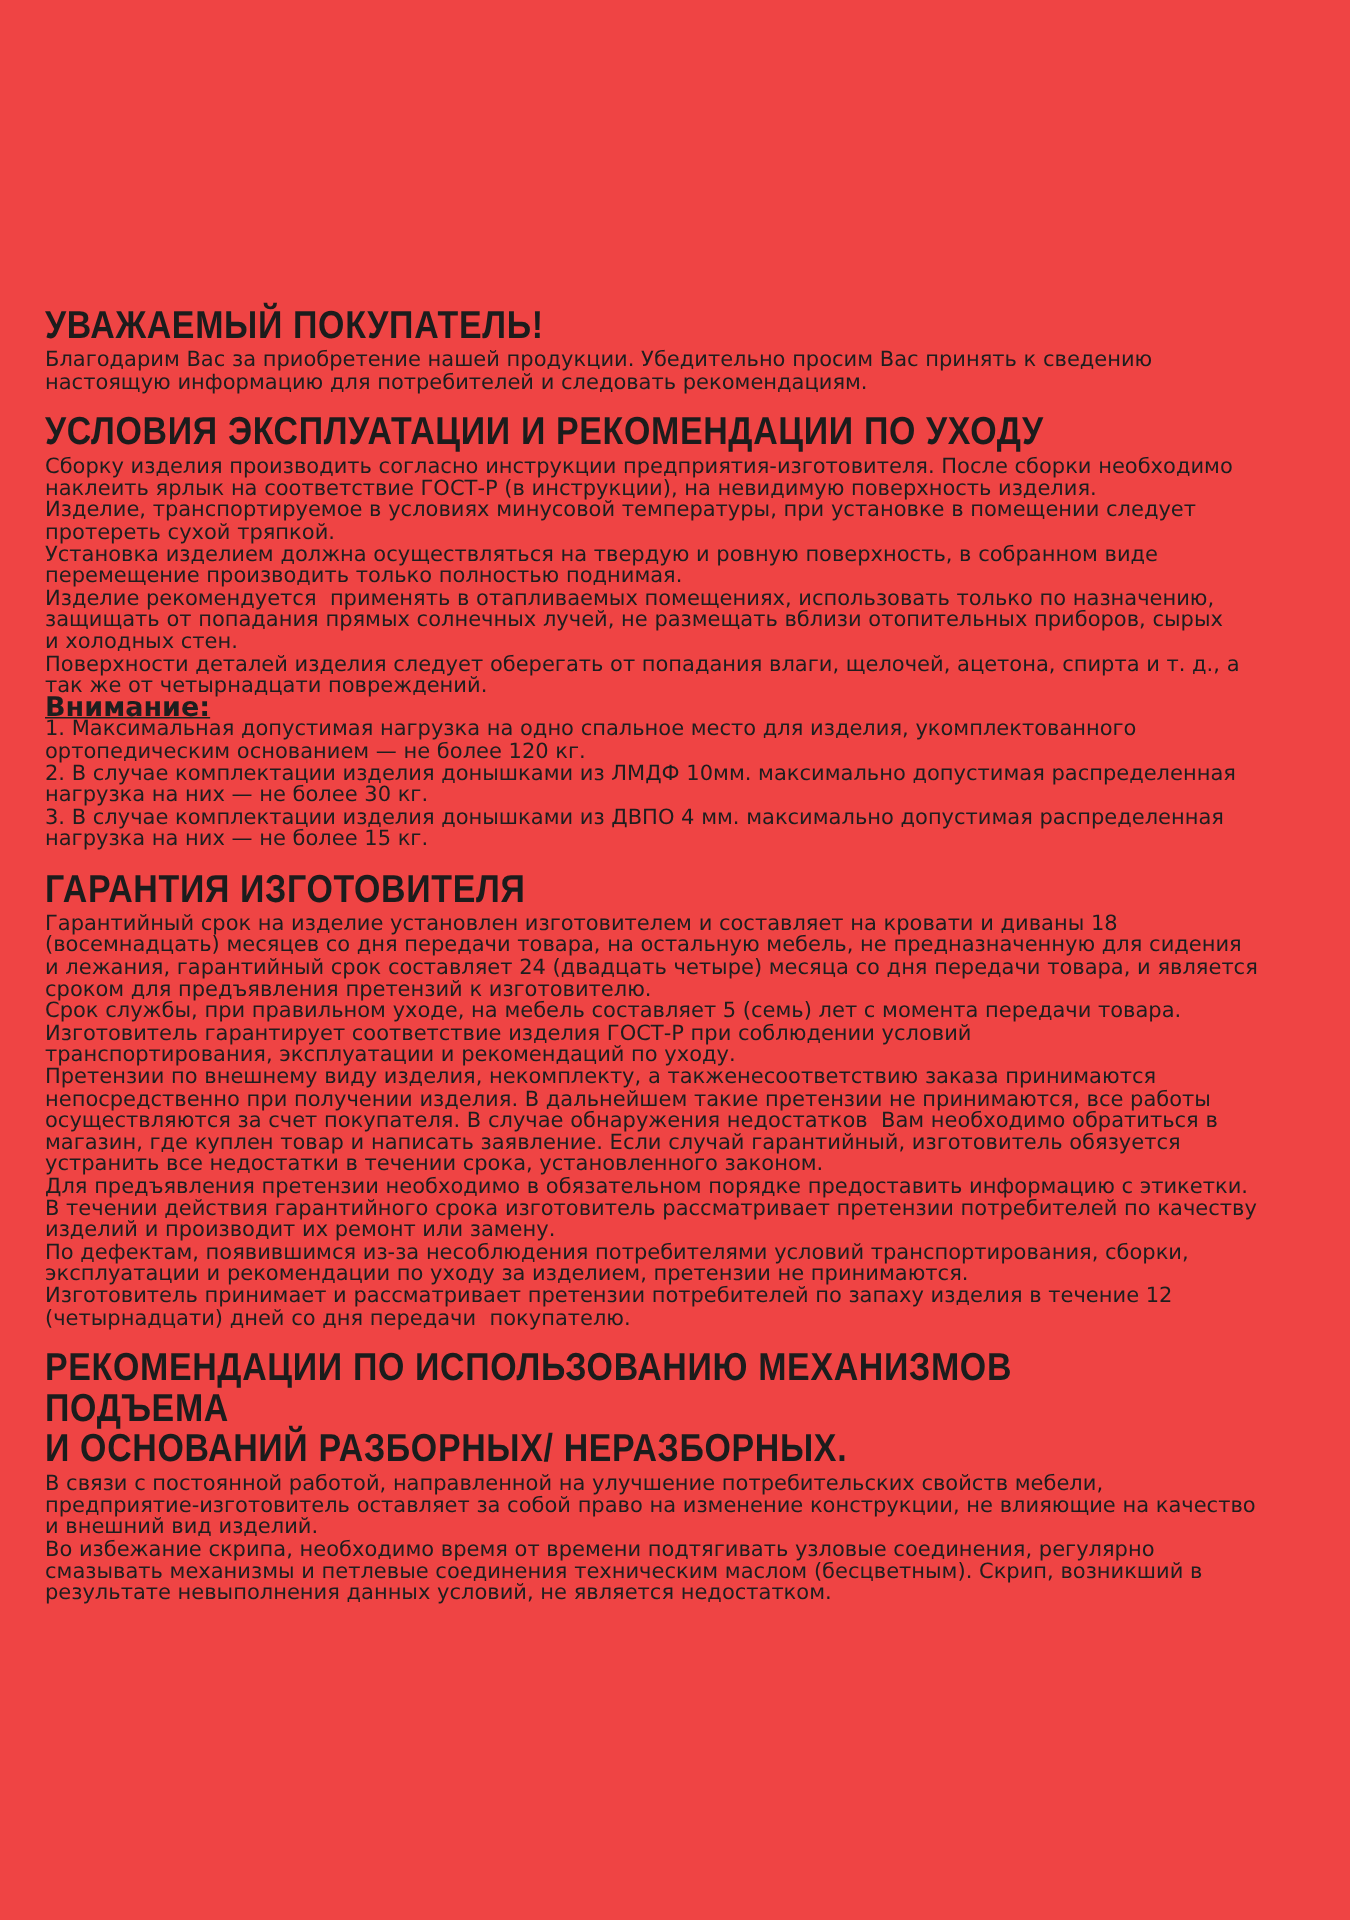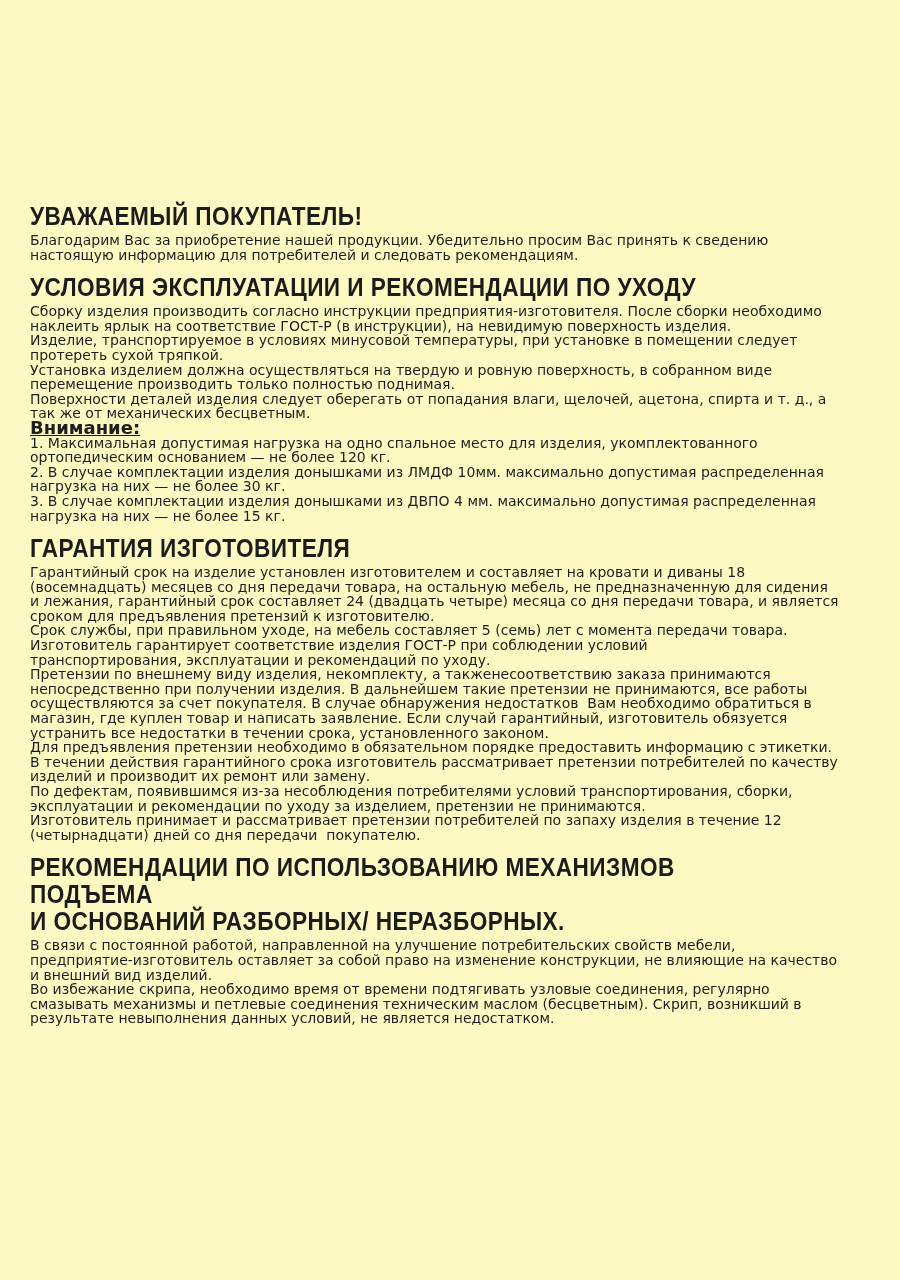--- a/index.html
+++ b/index.html
@@ -1,21 +1,21 @@
 <!DOCTYPE html>
 <html><head>
 <meta charset="utf-8">
 <style>
   html, body { margin: 0; padding: 0; background: #ffffff; }
   .page {
     position: relative;
     width: 900px;
     height: 1280px;
     margin: 0 auto;
-    background: #fef9c3;
+    background: #ef4444;
     box-sizing: border-box;
     padding: 203px 30px 0 30px;
     overflow: hidden;
     font-family: "DejaVu Sans", sans-serif;
     color: #1e1e1e;
   }
   .doc-heading {
     font-family: "Liberation Sans", sans-serif;
     font-weight: bold;
     font-size: 26px;
@@ -57,22 +57,25 @@
   </section>
 
   <section>
     <h1 class="doc-heading">УСЛОВИЯ ЭКСПЛУАТАЦИИ И РЕКОМЕНДАЦИИ ПО УХОДУ</h1>
     <p class="para">Сборку изделия производить согласно инструкции предприятия-изготовителя. После сборки необходимо
 наклеить ярлык на соответствие ГОСТ-Р (в инструкции), на невидимую поверхность изделия.</p>
     <p class="para">Изделие, транспортируемое в условиях минусовой температуры, при установке в помещении следует
 протереть сухой тряпкой.</p>
     <p class="para">Установка изделием должна осуществляться на твердую и ровную поверхность, в собранном виде
 перемещение производить только полностью поднимая.</p>
+    <p class="para">Изделие рекомендуется  применять в отапливаемых помещениях, использовать только по назначению,
+защищать от попадания прямых солнечных лучей, не размещать вблизи отопительных приборов, сырых
+и холодных стен.</p>
     <p class="para">Поверхности деталей изделия следует оберегать от попадания влаги, щелочей, ацетона, спирта и т. д., а
-так же от механических бесцветным.</p>
+так же от четырнадцати повреждений.</p>
     <p class="attention">Внимание:</p>
     <p class="para">1. Максимальная допустимая нагрузка на одно спальное место для изделия, укомплектованного
 ортопедическим основанием — не более 120 кг.</p>
     <p class="para">2. В случае комплектации изделия донышками из ЛМДФ 10мм. максимально допустимая распределенная
 нагрузка на них — не более 30 кг.</p>
     <p class="para">3. В случае комплектации изделия донышками из ДВПО 4 мм. максимально допустимая распределенная
 нагрузка на них — не более 15 кг.</p>
   </section>
 
   <section>

